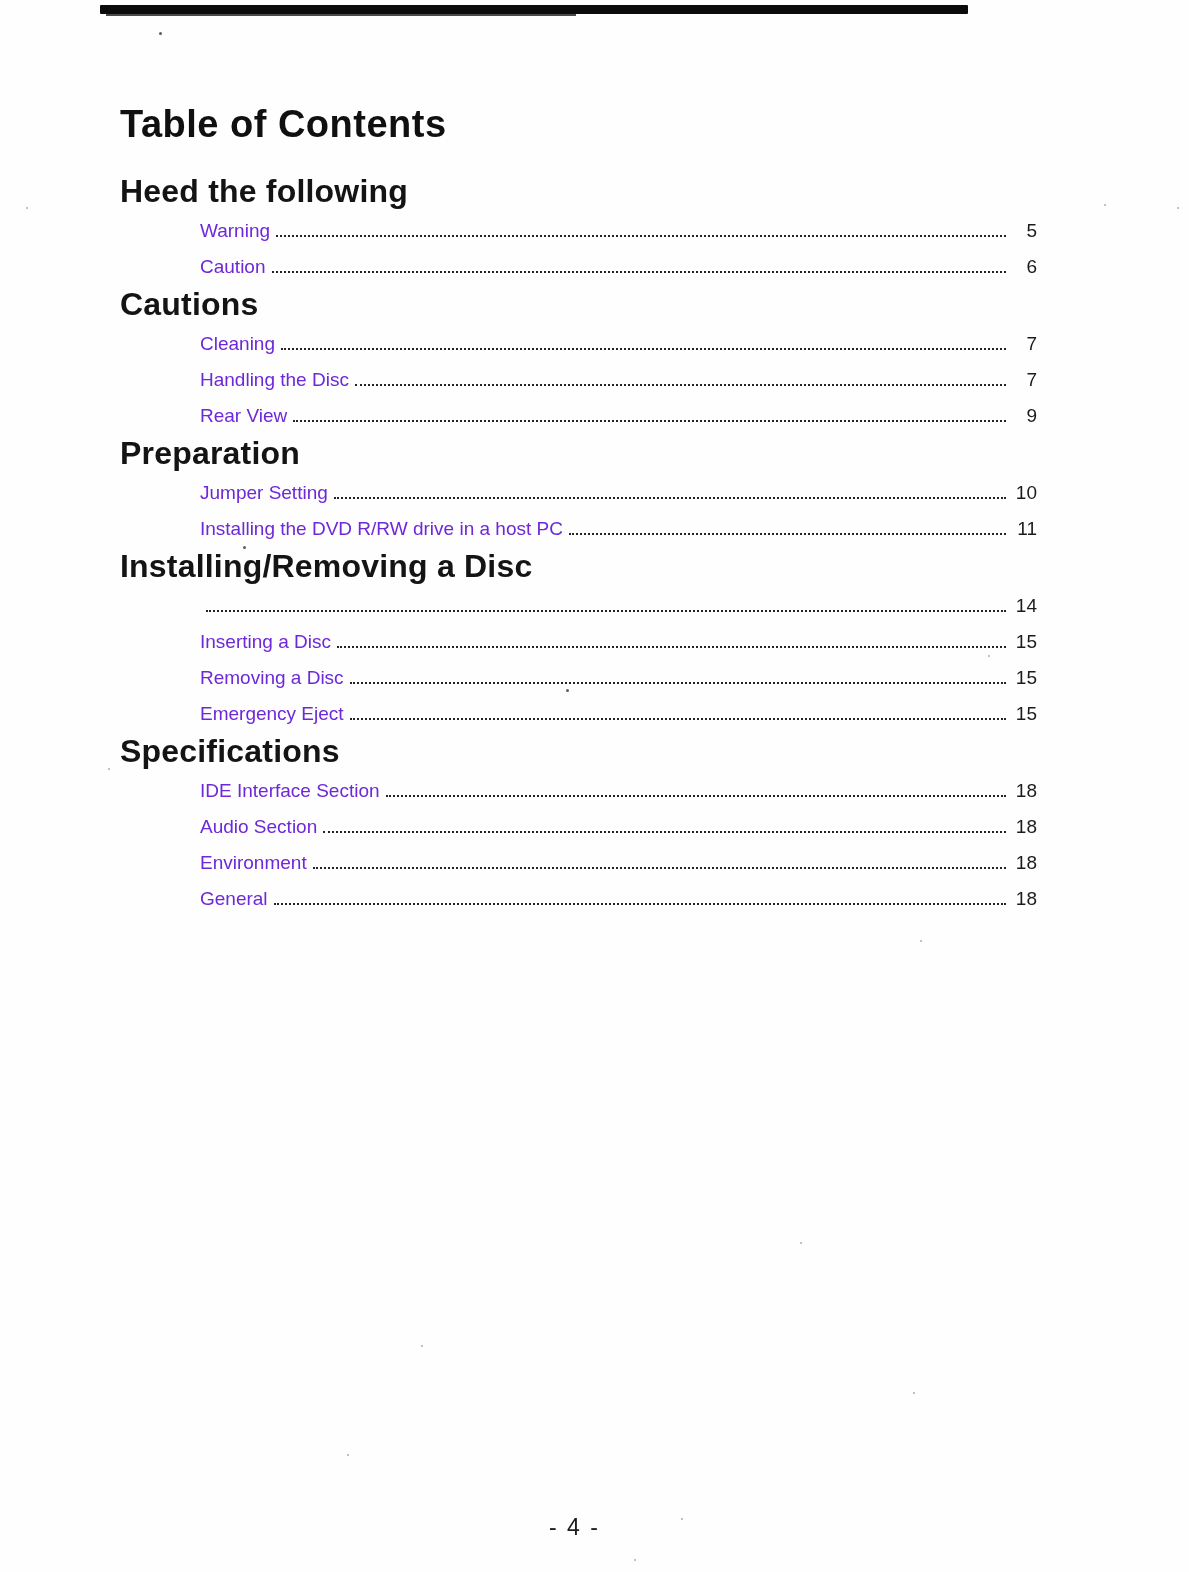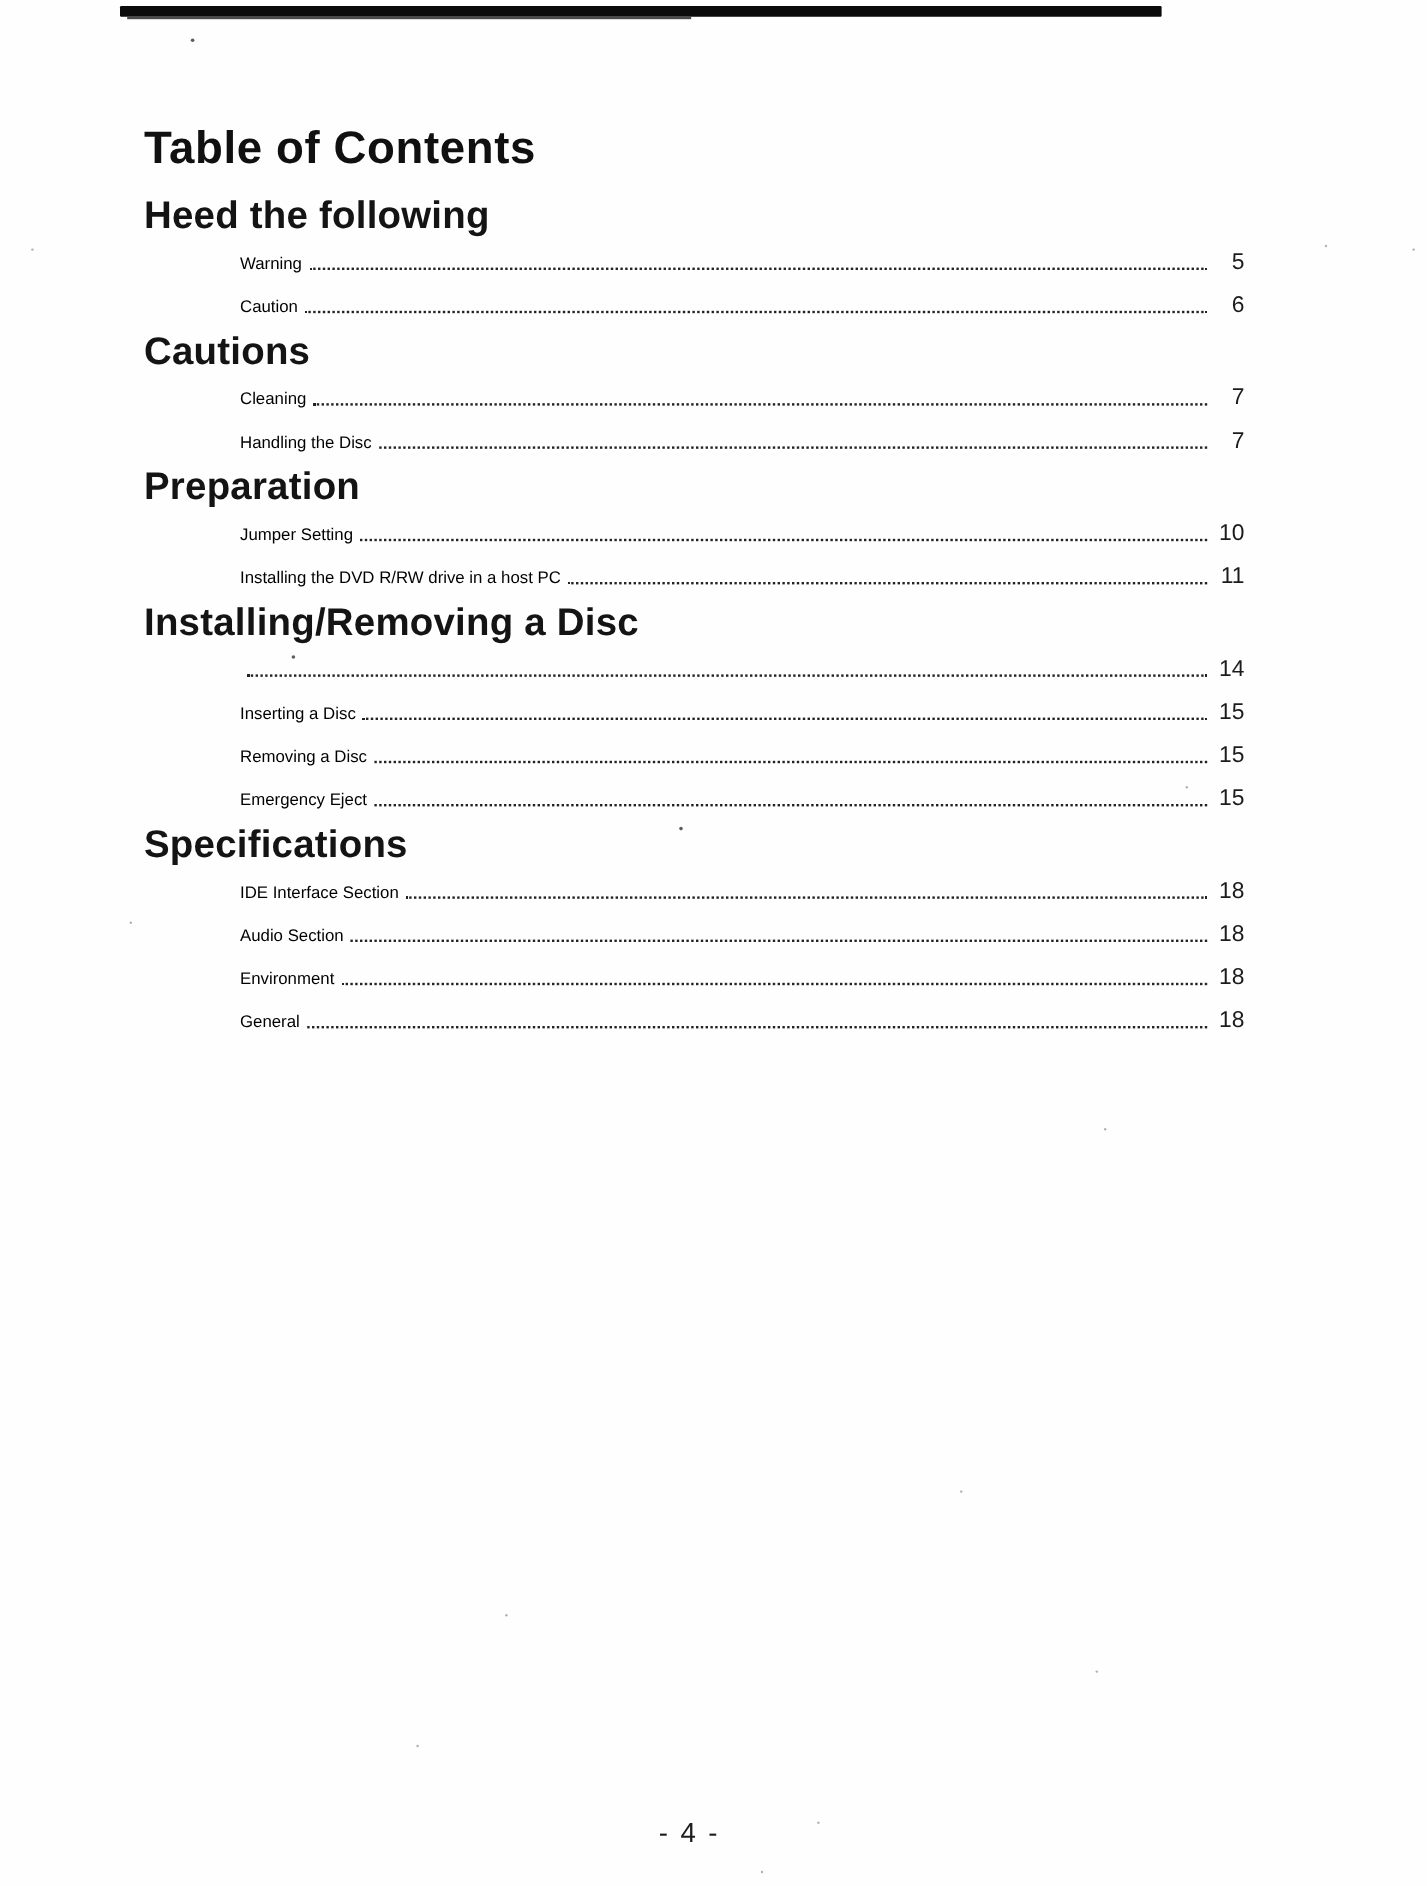--- a/index.html
+++ b/index.html
@@ -42,41 +42,41 @@
     position: absolute;
     left: 120px;
     top: 103px;
     width: 917px;
   }
   .toc-title {
     font-size: 38px;
     line-height: 42px;
     font-weight: bold;
     color: #101010;
-    margin: 0 0 20px 0;
+    margin: 0 0 32px 0;
     letter-spacing: 0.5px;
   }
   .toc-section-heading {
     font-size: 32px;
     line-height: 28px;
     font-weight: bold;
     color: #141414;
     margin: 5px 0 8px 0;
     letter-spacing: 0.2px;
   }
   .entry {
     display: flex;
     align-items: center;
     height: 36px;
     padding-left: 80px;
   }
   .entry-label {
-    font-size: 14px;
+    font-size: 19px;
     white-space: nowrap;
-    color: #000000;
+    color: #6d28d9;
     text-align: right;
   }
   .leader {
     flex: 1;
     height: 0;
     border-bottom: 2px dotted #232323;
     margin: 0 5px 0 6px;
     transform: translateY(5px);
   }
   .page-num {
@@ -139,20 +139,25 @@
             <span class="leader"></span>
             <span class="page-num">7</span>
           </div>
           <div class="entry">
             <span class="entry-label">Handling the Disc</span>
             <span class="leader"></span>
             <span class="page-num">7</span>
           </div>
         </section>
         <section>
+          <div class="entry">
+            <span class="entry-label">Rear View</span>
+            <span class="leader"></span>
+            <span class="page-num">9</span>
+          </div>
         </section>
         <section>
           <h2 class="toc-section-heading">Preparation</h2>
           <div class="entry">
             <span class="entry-label">Jumper Setting</span>
             <span class="leader"></span>
             <span class="page-num">10</span>
           </div>
           <div class="entry">
             <span class="entry-label">Installing the DVD R/RW drive in a host PC</span>

